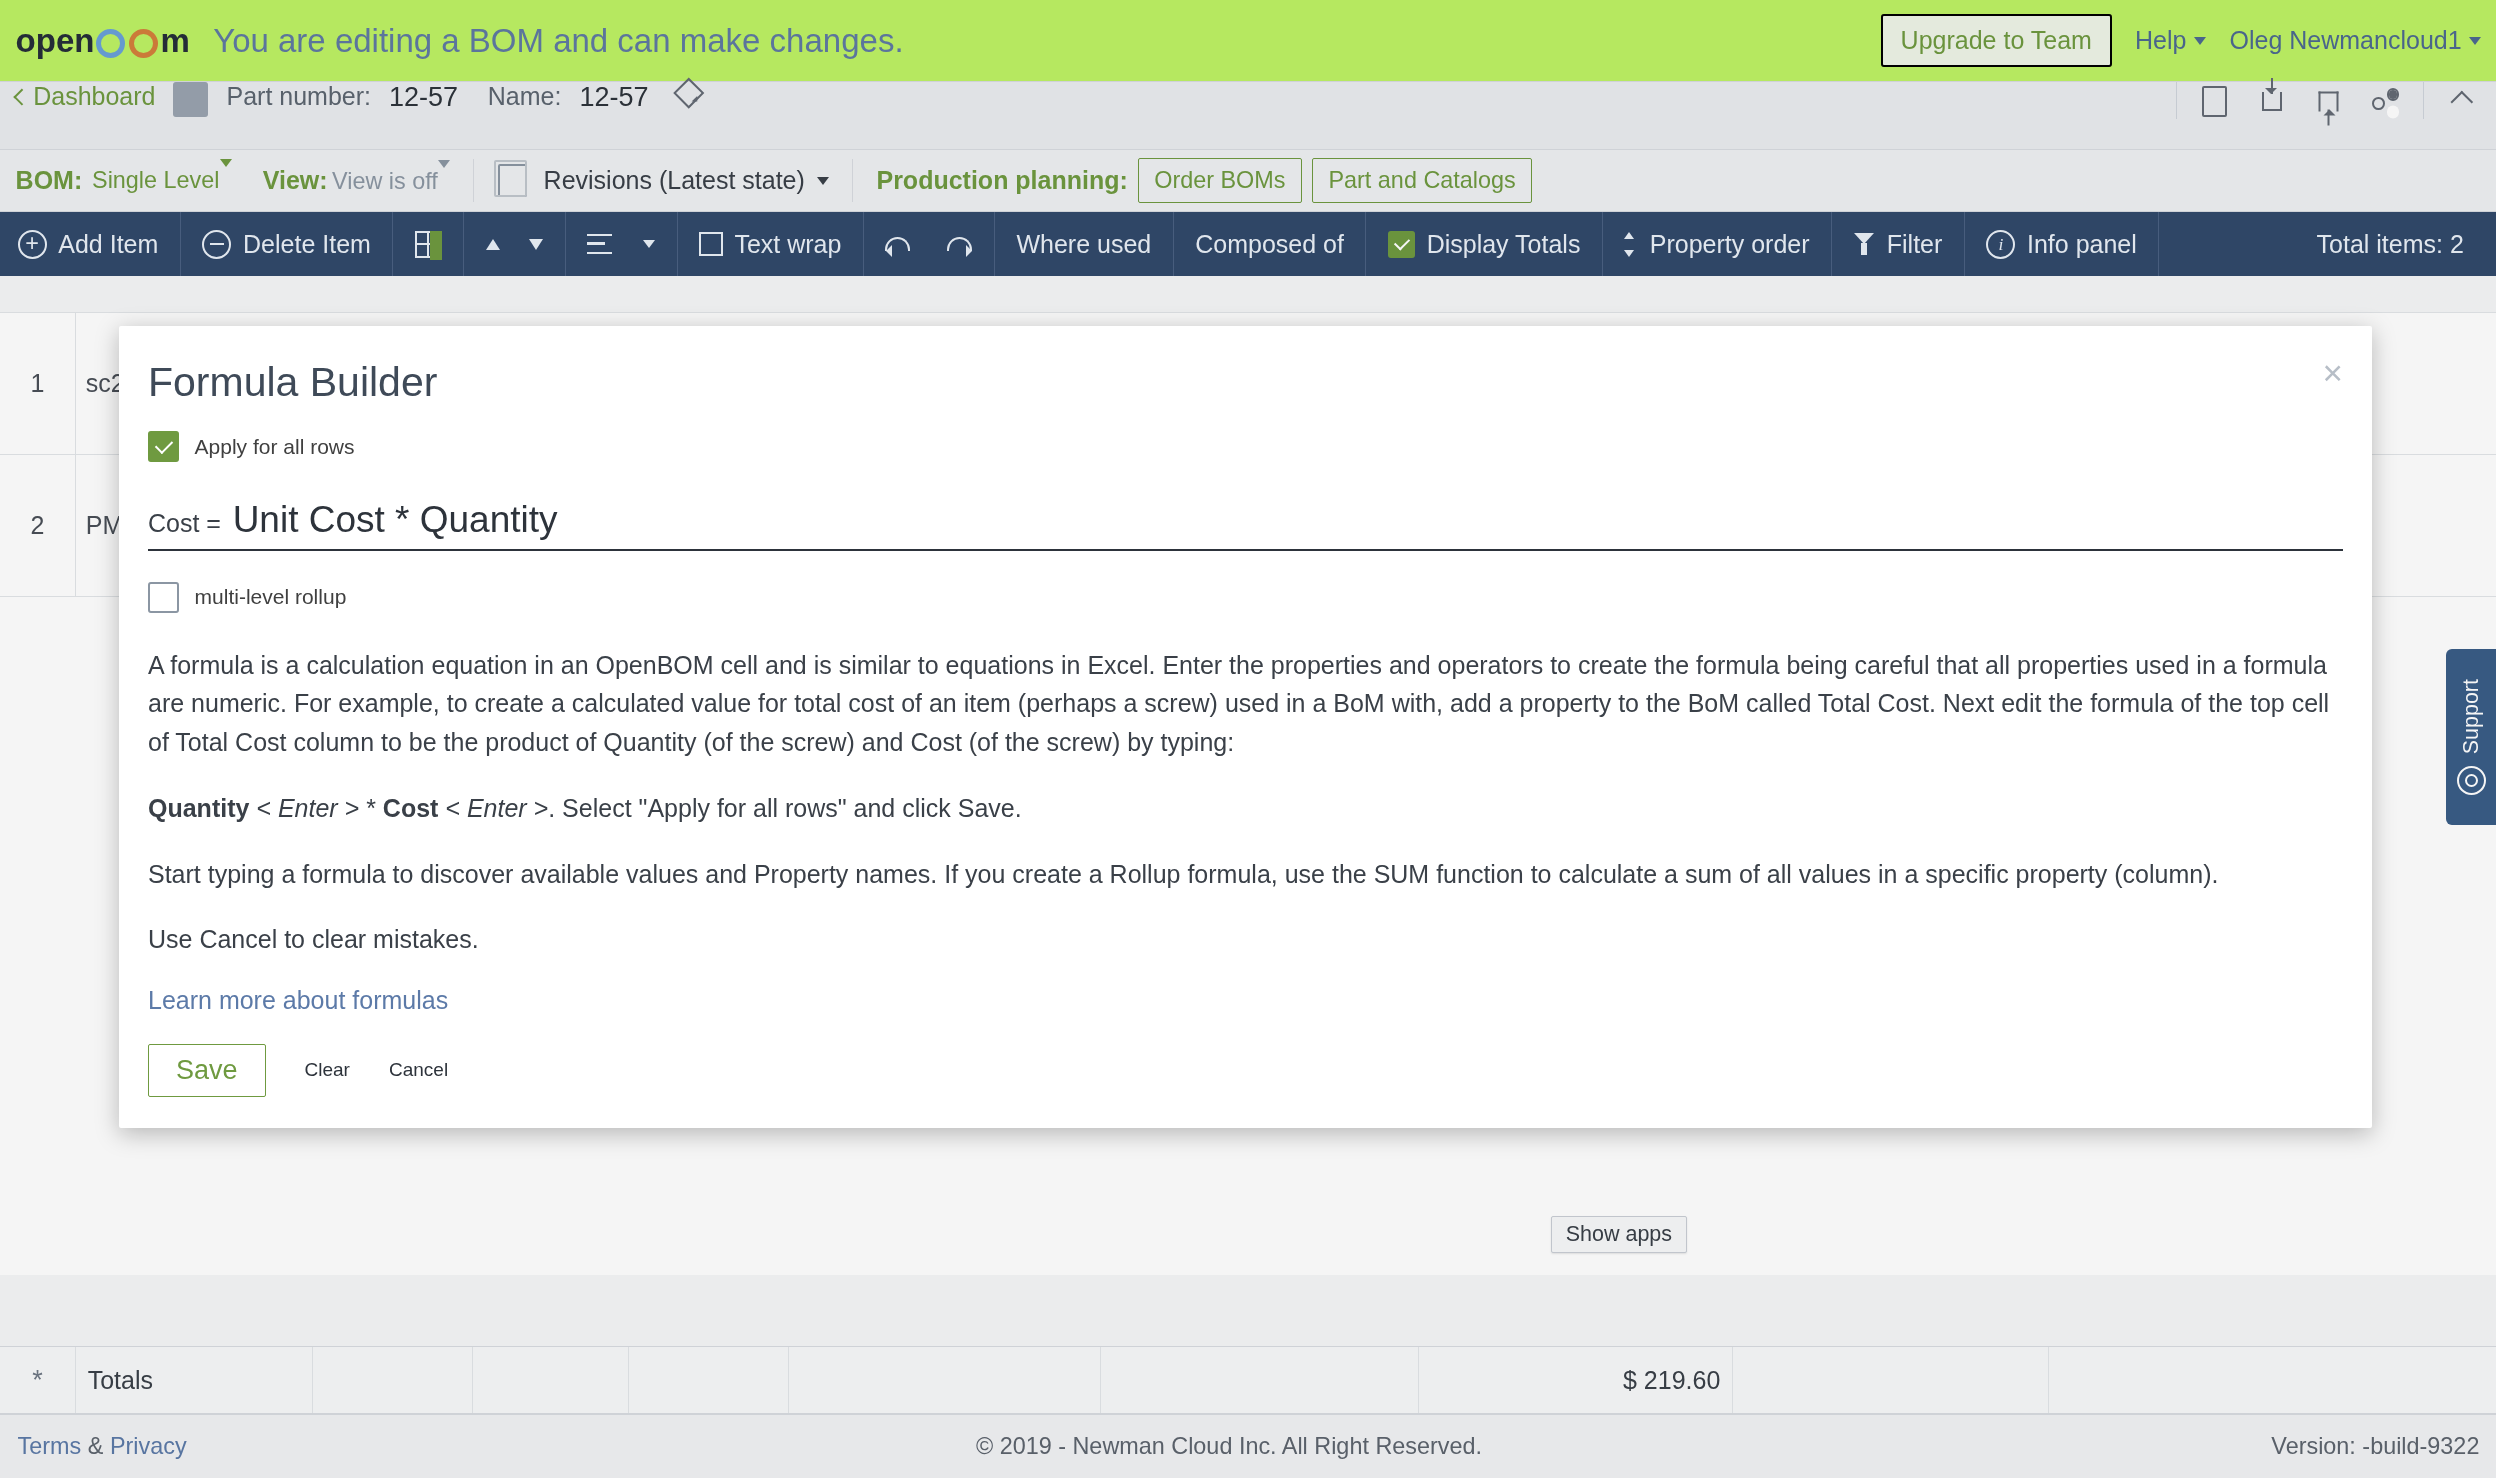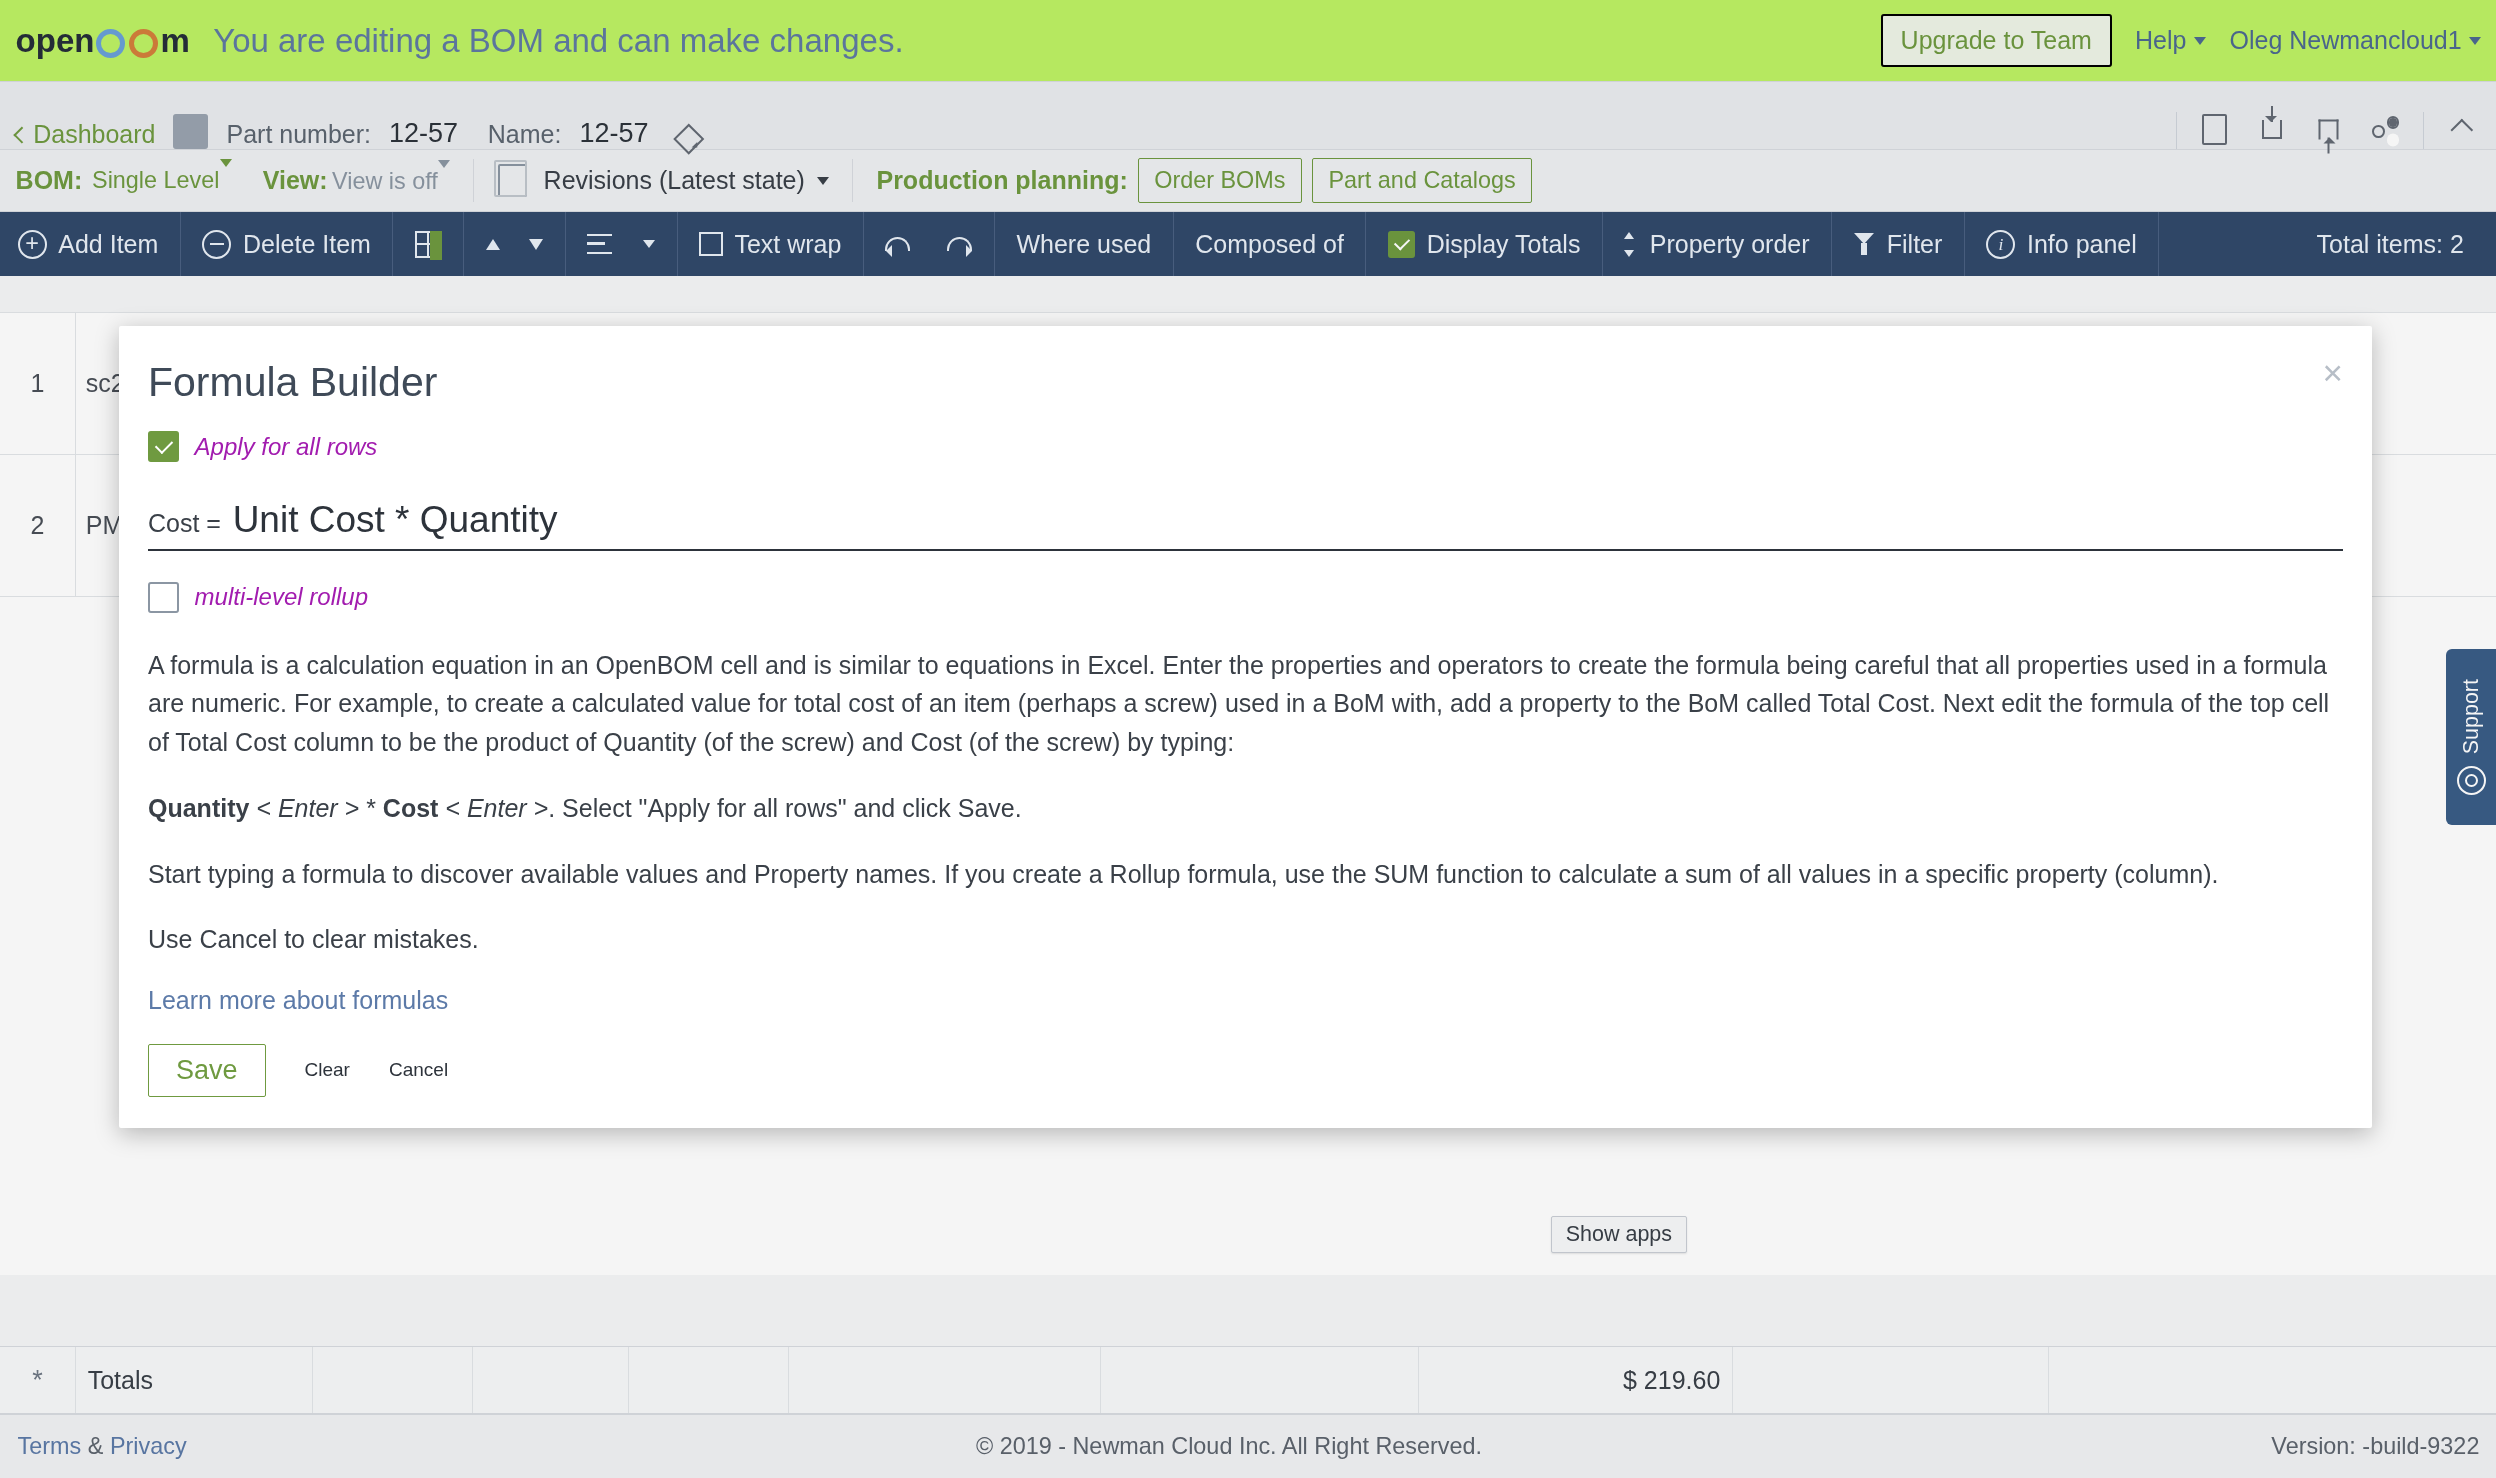--- a/index.html
+++ b/index.html
@@ -39,21 +39,21 @@
 .header1 .spacer { flex:1; }
 .btn-upgrade {
   border:2px solid #000000; color:#6f9a40; background:#eef4e7;
   padding:9.8px 17.6px; border-radius:2.9px; font-size:25px;
 }
 .header-link { color:#4d6a91; font-size:25px; display:flex;align-items:center;gap:7.8px; }
 .chev-down { width:0;height:0;border-left:6.8px solid transparent;border-right:6.8px solid transparent;border-top:8.8px solid #4d6a91;}
 
 .header2 {
   height: 68px;
-  display:flex; align-items:flex-end;
+  display:flex; align-items:flex-start;
   padding:0 15.6px; gap:18px;
   background:#eaecef;
   border-bottom:1px solid #d8dbe0;
 }
 .dash-link { color:#6f9a40; font-size:25px; display:flex;align-items:center;gap:5.9px;}
 .chev-left {display:inline-block;width:11.7px;height:11.7px;border-left:2.9px solid #6f9a40;border-bottom:2.9px solid #6f9a40;transform:rotate(45deg);}
 .img-thumb {width:35px;height:35px;background:#9aa3af;border-radius:2.9px;}
 .header2 .label {color:#5c6570;font-size:25px;}
 .header2 .value {color:#2d333b;font-size:27px;margin-right:11.7px;}
 .pencil {display:inline-block;width:21.5px;height:21.5px;border:2px solid #636a74;transform:rotate(45deg);position:relative;}
@@ -160,21 +160,21 @@
   background:#fff;box-shadow:0 5.9px 23.4px rgba(0,0,0,.25);
   padding:33px 29px 31px;border-radius:2px;
 }
 .modal h1{font-size:41px;font-weight:400;color:#3f4a58;margin-bottom:25px;}
 .modal .close{position:absolute;right:29px;top:27px;font-size:35px;color:#b7bec7;cursor:pointer;}
 .chk-row{display:flex;align-items:center;gap:15.6px;margin-bottom:33px;}
 .chk{width:31px;height:31px;border-radius:2.9px;display:flex;align-items:center;justify-content:center;}
 .chk.on{background:#6f9a40;}
 .chk.on::after{content:"";width:13.7px;height:7.8px;border-left:2.9px solid #fff;border-bottom:2.9px solid #fff;transform:rotate(-45deg);margin-top:-2.9px;}
 .chk.off{border:2px solid #8b96a3;}
-.chk-label{font-size:24px;color:#a21caf;font-style:italic;}
+.chk-label{font-size:21px;color:#404040;}
 .formula-line{display:flex;align-items:baseline;gap:11.7px;border-bottom:2px solid #2d333b;padding:3.9px 0 7.8px;margin-bottom:31px;margin-left:0;}
 .formula-line .lhs{font-size:25px;color:#3a4048;}
 .formula-line .rhs{font-size:37px;color:#2d333b;flex:1;}
 .help{font-size:25px;color:#3a4048;line-height:1.55;margin-bottom:27px;}
 .help b{font-weight:700;}
 .help i{font-style:italic;}
 .learn{font-size:25px;color:#5c7aa8;cursor:pointer;margin-bottom:29px;display:inline-block;}
 .modal-actions{display:flex;gap:39px;align-items:center;}
 .btn-save{border:1px solid #6f9a40;color:#6f9a40;padding:9.8px 27px;font-size:27px;border-radius:2px;background:transparent;}
 .btn-plain{font-size:19px;color:#2d333b;background:none;border:none;cursor:pointer;}

